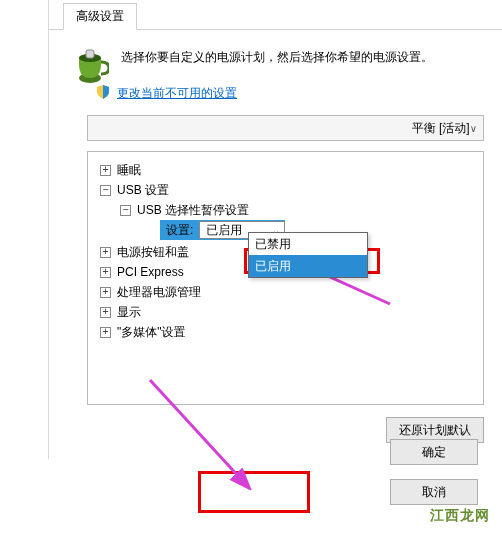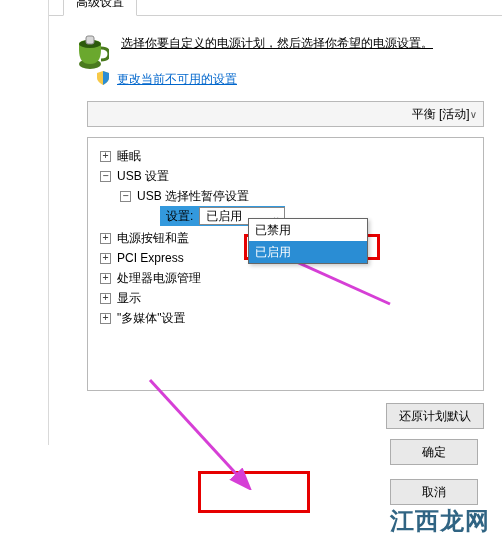--- a/index.html
+++ b/index.html
@@ -18,21 +18,21 @@
       left: 48px;
       top: 0;
       right: 0;
       background: #fff;
       border-left: 1px solid #d9d9d9;
     }
     .tabstrip {
       display: flex;
       padding-left: 14px;
       border-bottom: 1px solid #d0d0d0;
-      height: 16px;
+      height: 30px;
       align-items: flex-end;
     }
     .tab {
       padding: 4px 12px;
       border: 1px solid #d0d0d0;
       border-bottom: 1px solid #fff;
       background: #fff;
       margin-bottom: -1px;
       font-size: 12px;
     }
@@ -48,21 +48,20 @@
       position: absolute;
       left: 22px;
       top: 0;
       width: 38px;
       height: 38px;
     }
     .intro-text {
       margin-left: 28px;
       font-size: 12px;
       line-height: 1.5;
-      text-decoration: underline;
     }
     .shield-link {
       display: flex;
       align-items: center;
       gap: 6px;
       padding: 4px 0 12px 46px;
       font-size: 12px;
     }
     .shield-link a { color: #0066cc; text-decoration: underline; font-family: Liberation Mono, monospace; }
     .plan-select {
@@ -189,24 +188,24 @@
       width: 112px;
       height: 42px;
     }
     .arrow-svg {
       position: absolute;
       pointer-events: none;
     }
     .watermark {
       position: absolute;
       right: 12px;
-      bottom: 4px;
-      font-size: 24px;
+      bottom: 16px;
+      font-size: 14px;
       font-weight: 700;
-      color: #0c4a6e;
+      color: #4d7c0f;
       letter-spacing: 1px;
       opacity: .85;
     }
     
     .cup-body { fill:#6aa82e; }
     .cup-dark { fill:#4a7a1e; }
   </style>
 </head>
 <body>
 

